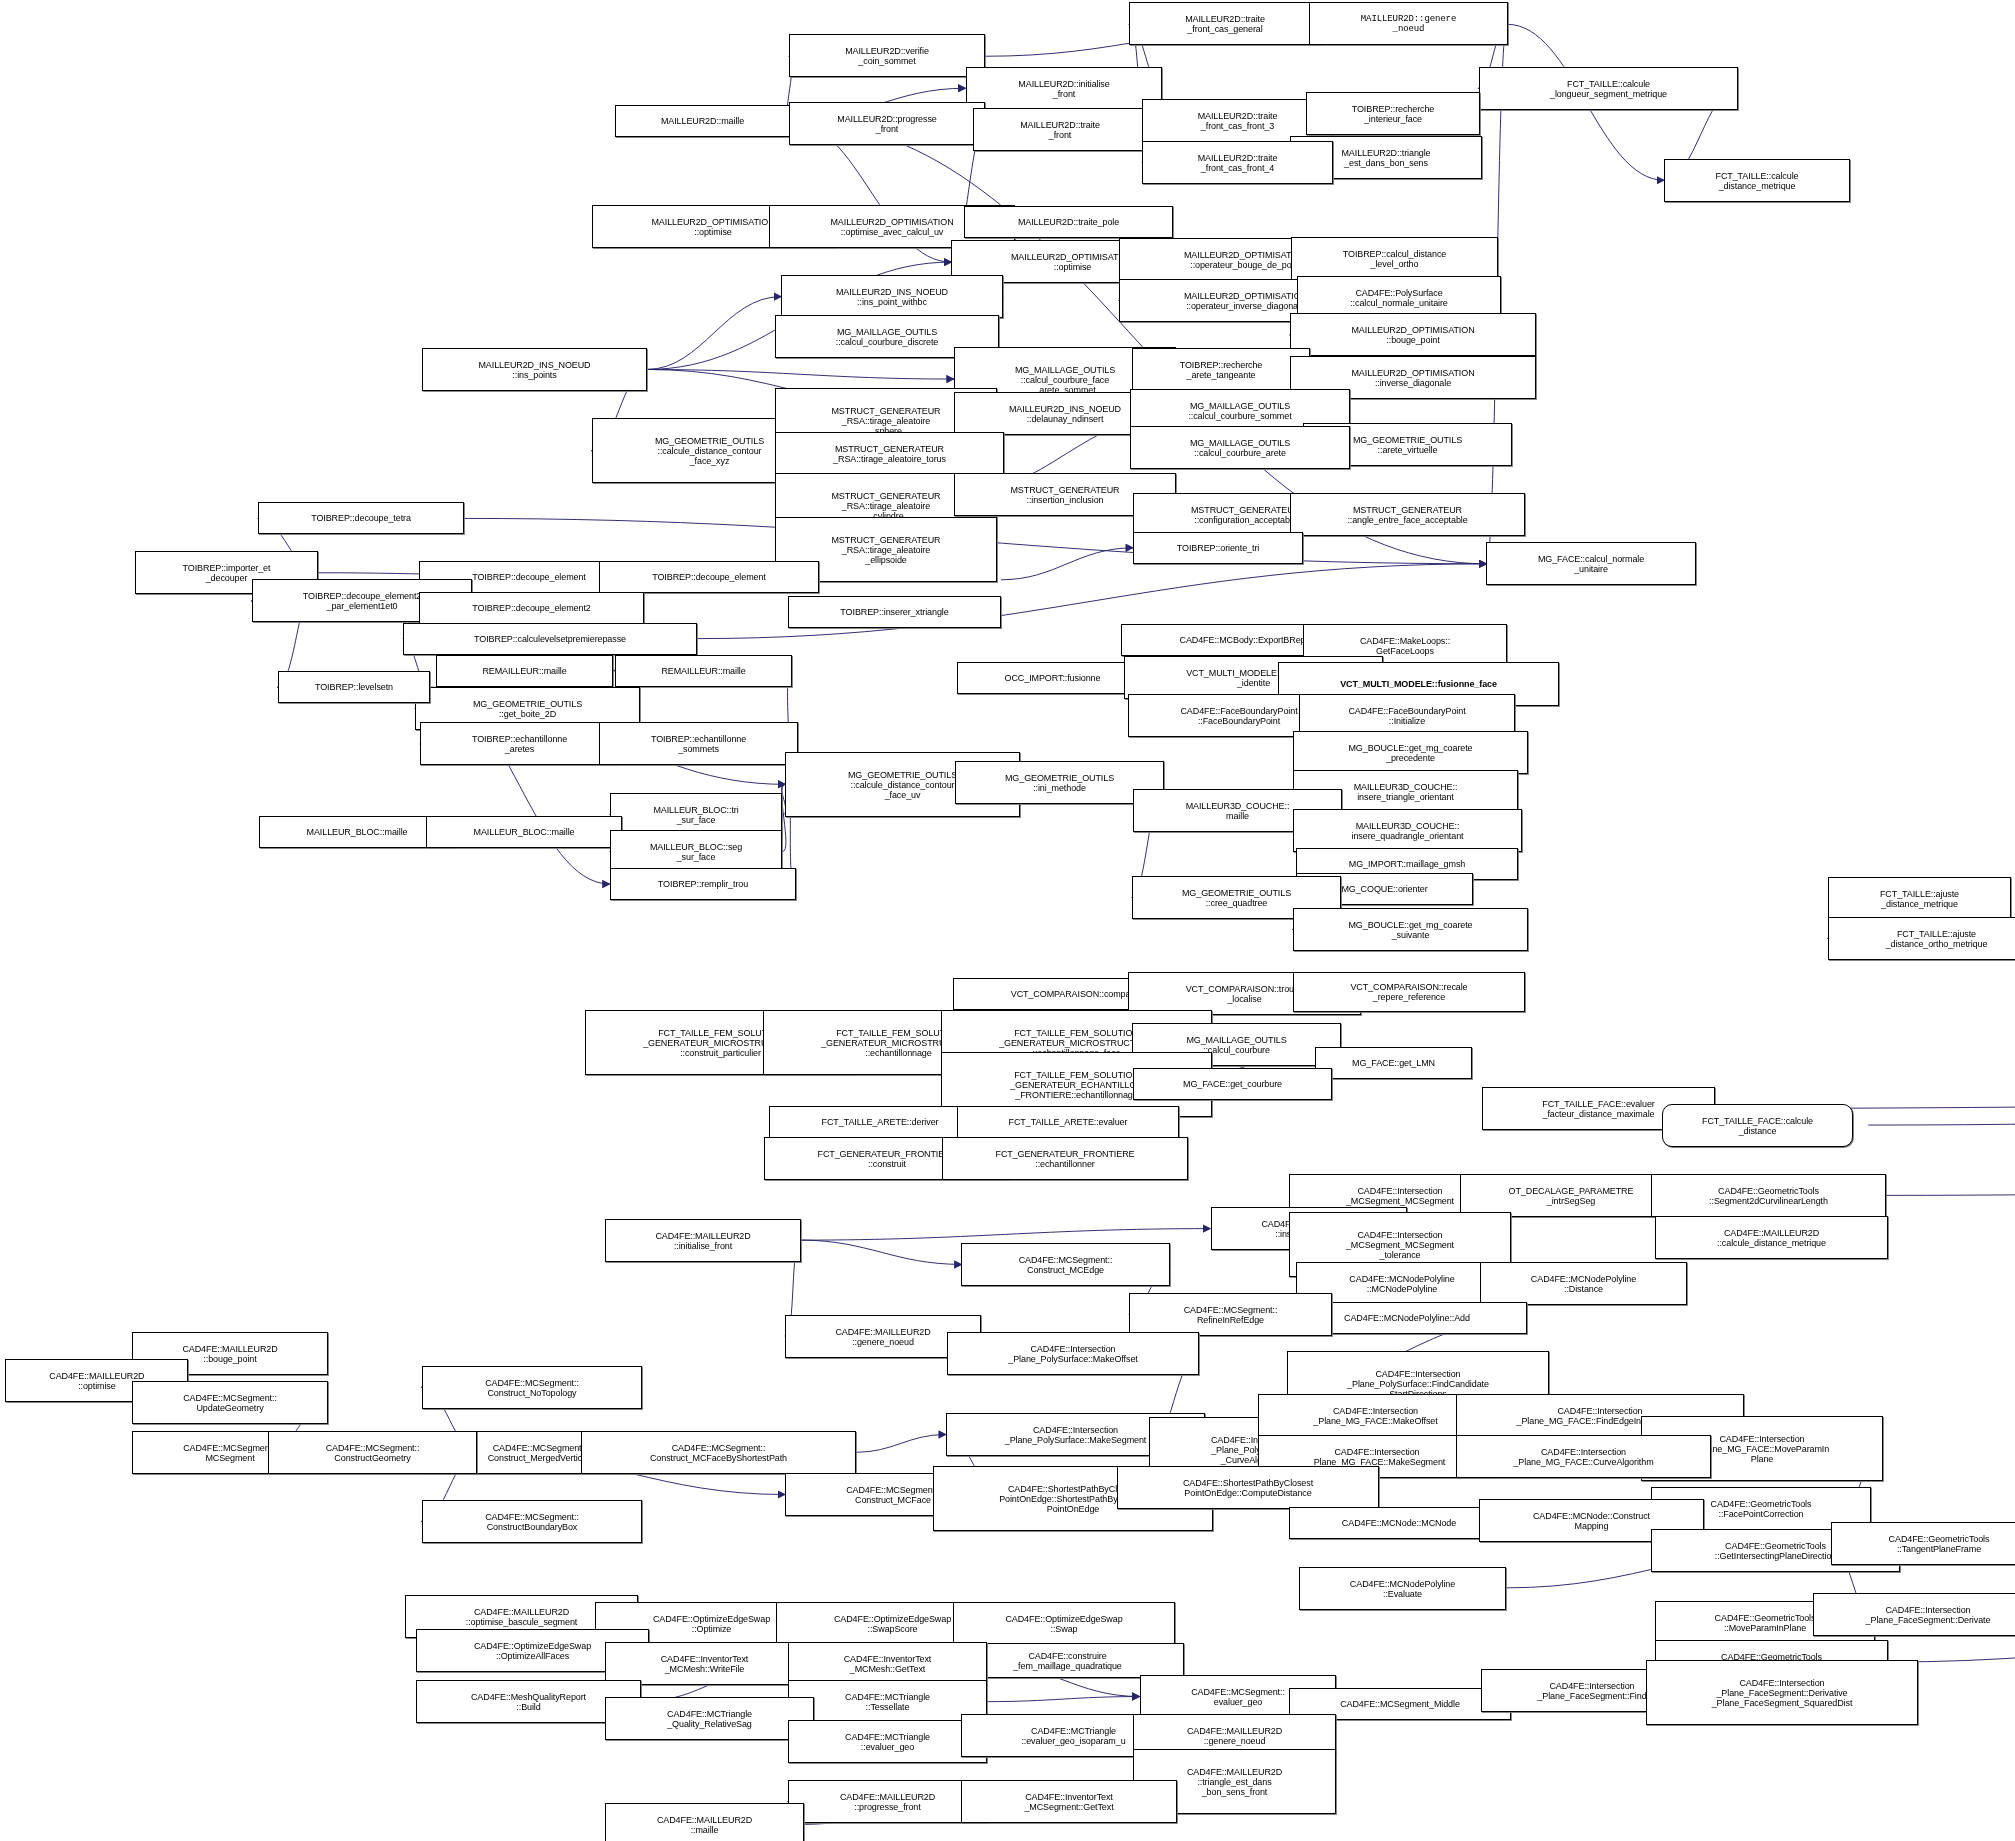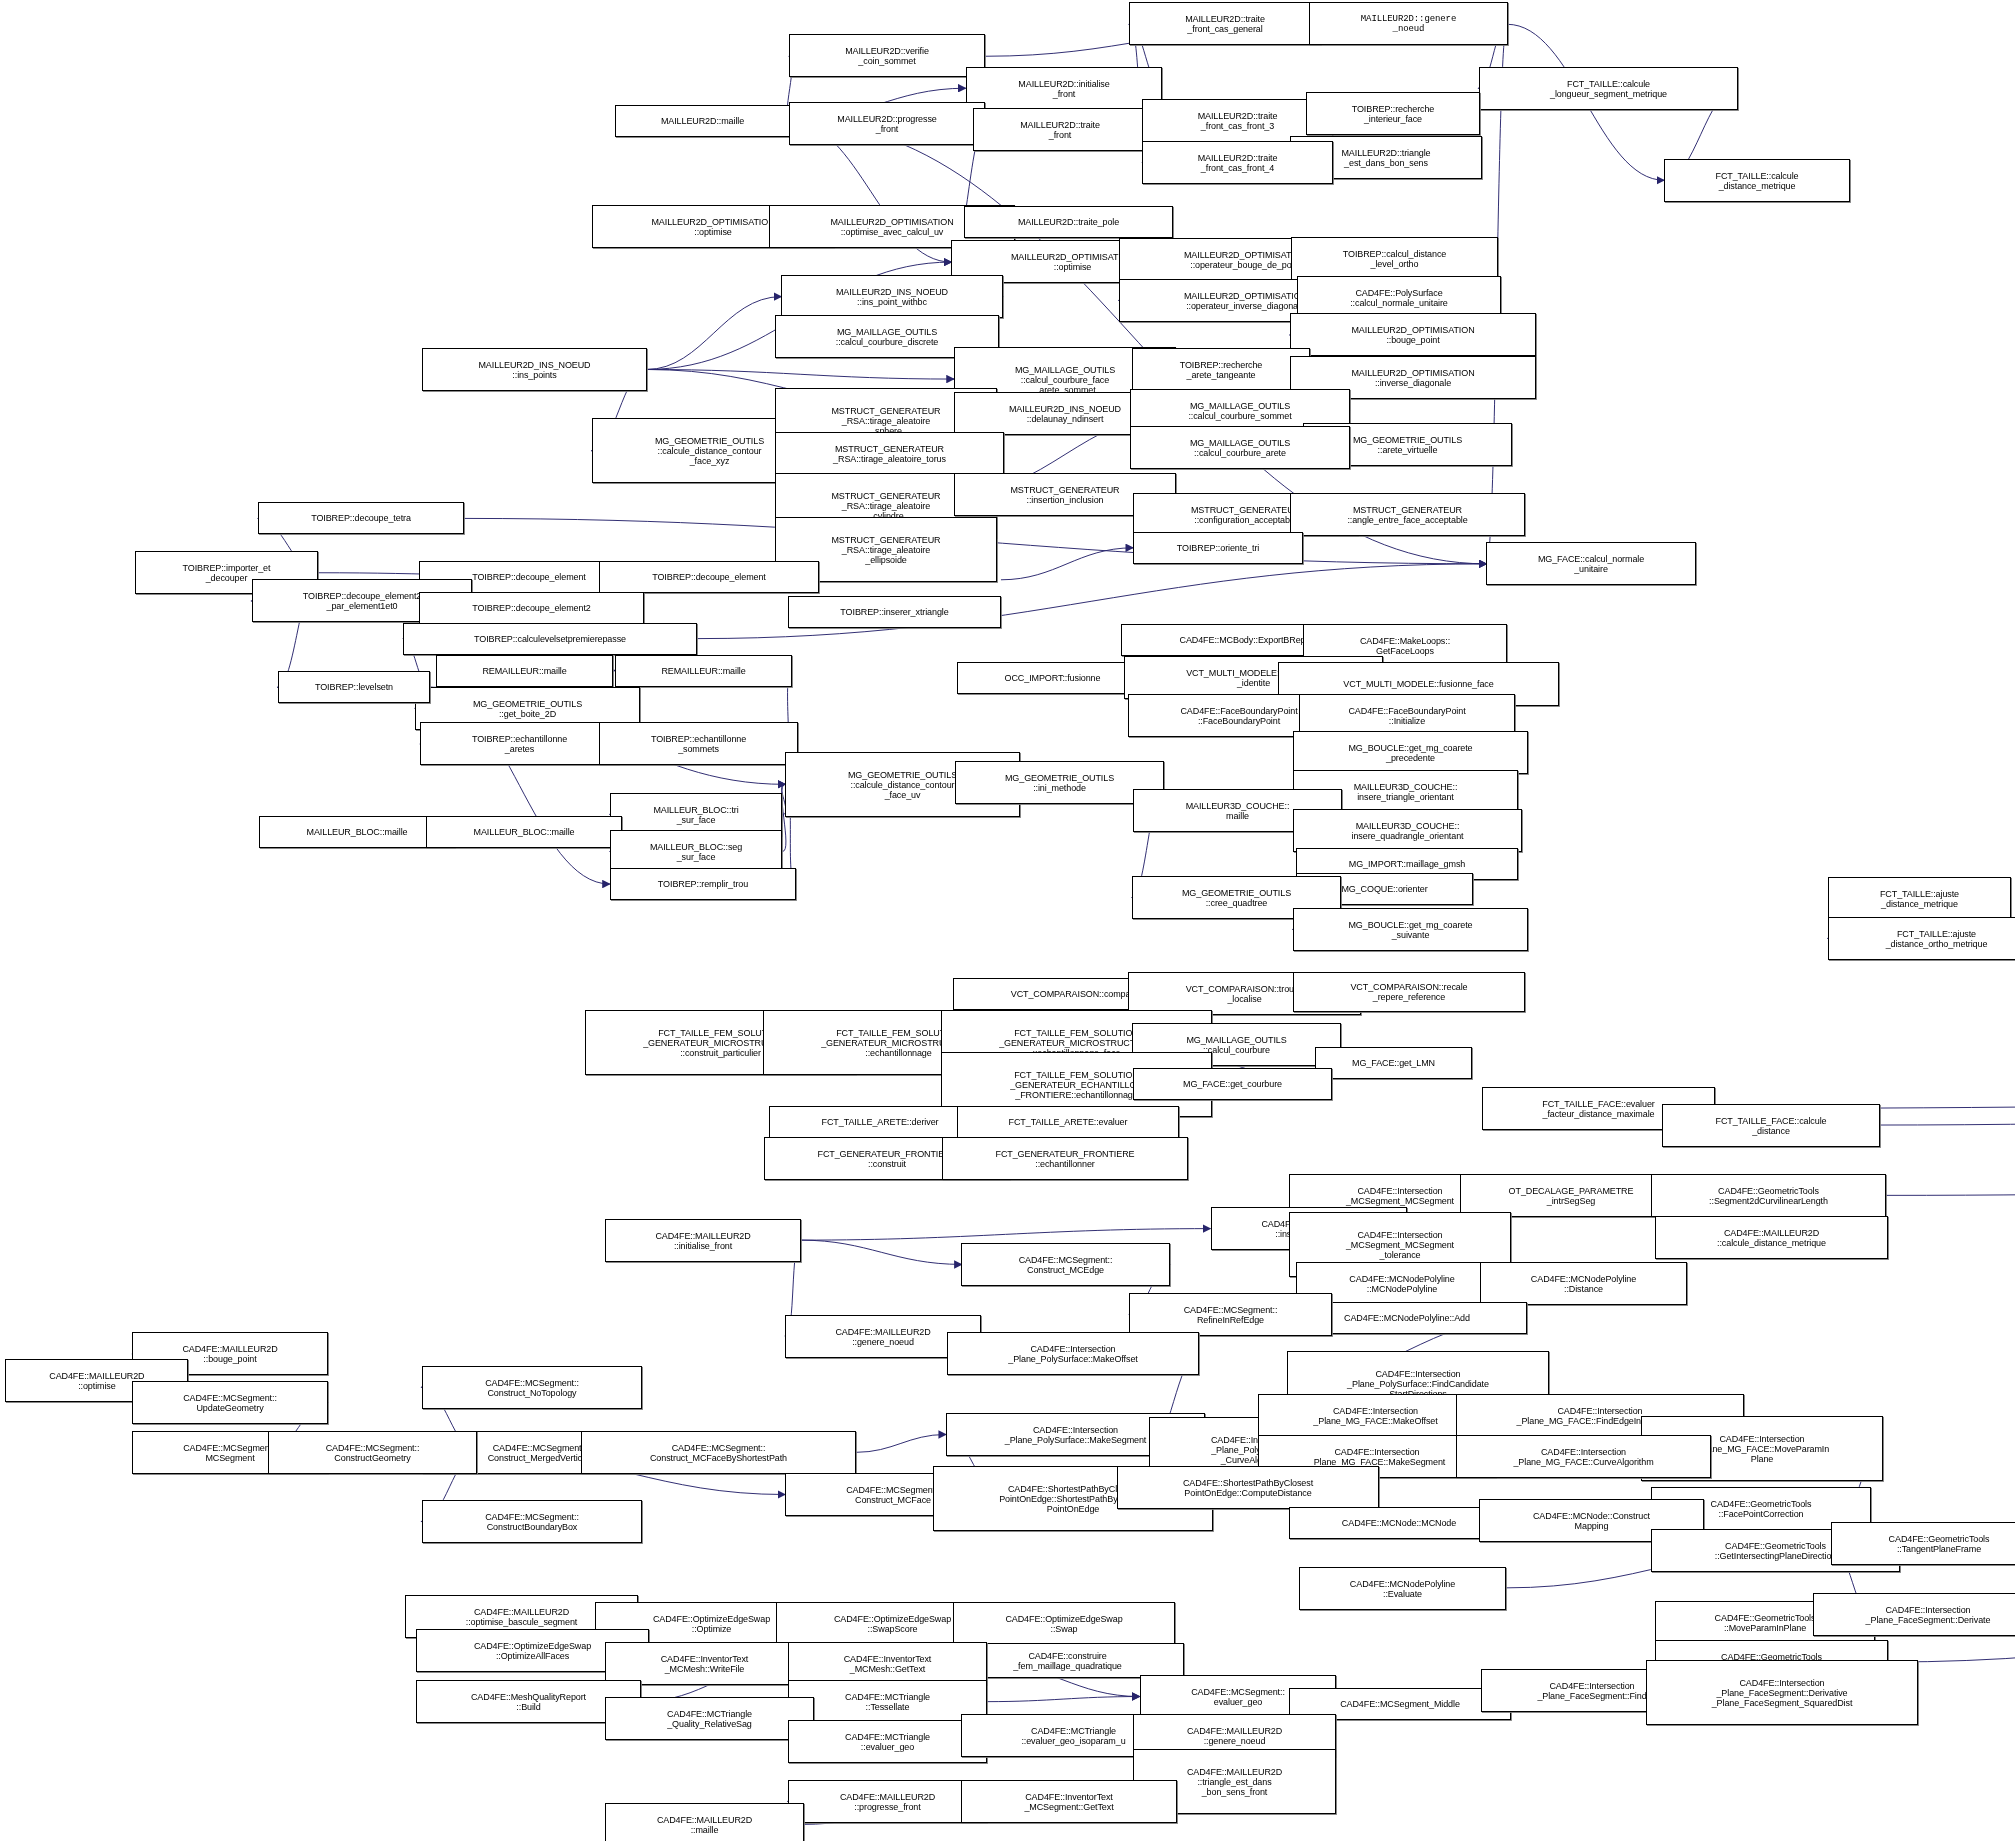--- a/index.html
+++ b/index.html
@@ -309,21 +309,21 @@
     <div class="node" style="left: 419px; top: 592px; width: 225px; height: 32px;">TOIBREP::decoupe_element2</div>
     <div class="node" style="left: 403px; top: 623px; width: 294px; height: 32px;">TOIBREP::calculevelsetpremierepasse</div>
     <div class="node" style="left: 436px; top: 655px; width: 177px; height: 32px;">REMAILLEUR::maille</div>
     <div class="node" style="left: 615px; top: 655px; width: 177px; height: 32px;">REMAILLEUR::maille</div>
     <div class="node" style="left: 1121px; top: 624px; width: 243px; height: 32px;">CAD4FE::MCBody::ExportBRep</div>
     <div class="node" style="left: 1303px; top: 624px; width: 204px; height: 43px;">CAD4FE::MakeLoops::
 GetFaceLoops</div>
     <div class="node" style="left: 957px; top: 662px; width: 191px; height: 32px;">OCC_IMPORT::fusionne</div>
     <div class="node" style="left: 1124px; top: 656px; width: 259px; height: 43px;">VCT_MULTI_MODELE::recherche
 _identite</div>
-    <div class="node" style="left: 1278px; top: 662px; width: 281px; height: 44px;">VCT_MULTI_MODELE::fusionne_face</div>
+    <div class="node" style="left: 1278px; top: 662px; width: 281px; height: 44px; font-weight: bold;">VCT_MULTI_MODELE::fusionne_face</div>
     <div class="node" style="left: 415px; top: 687px; width: 225px; height: 43px;">MG_GEOMETRIE_OUTILS
 ::get_boite_2D</div>
     <div class="node" style="left: 1128px; top: 694px; width: 222px; height: 43px;">CAD4FE::FaceBoundaryPoint
 ::FaceBoundaryPoint</div>
     <div class="node" style="left: 1299px; top: 694px; width: 216px; height: 43px;">CAD4FE::FaceBoundaryPoint
 ::Initialize</div>
     <div class="node" style="left: 278px; top: 671px; width: 152px; height: 32px;">TOIBREP::levelsetn</div>
     <div class="node" style="left: 420px; top: 722px; width: 199px; height: 43px;">TOIBREP::echantillonne
 _aretes</div>
     <div class="node" style="left: 599px; top: 722px; width: 199px; height: 43px;">TOIBREP::echantillonne
@@ -376,21 +376,21 @@
 ::calcul_courbure</div>
     <div class="node" style="left: 1315px; top: 1047px; width: 157px; height: 32px;">MG_FACE::get_LMN</div>
     <div class="node" style="left: 941px; top: 1052px; width: 271px; height: 65px;">FCT_TAILLE_FEM_SOLUTION
 _GENERATEUR_ECHANTILLON
 _FRONTIERE::echantillonnage</div>
     <div class="node" style="left: 1133px; top: 1068px; width: 199px; height: 32px;">MG_FACE::get_courbure</div>
     <div class="node" style="left: 1482px; top: 1087px; width: 233px; height: 43px;">FCT_TAILLE_FACE::evaluer
 _facteur_distance_maximale</div>
     <div class="node" style="left: 769px; top: 1106px; width: 222px; height: 32px;">FCT_TAILLE_ARETE::deriver</div>
     <div class="node" style="left: 957px; top: 1106px; width: 222px; height: 32px;">FCT_TAILLE_ARETE::evaluer</div>
-    <div class="node" style="left: 1662px; top: 1104px; width: 218px; height: 43px;">FCT_TAILLE_FACE::calcule
+    <div class="node" style="left: 1662px; top: 1104px; width: 191px; height: 43px; border-radius: 10px;">FCT_TAILLE_FACE::calcule
 _distance</div>
     <div class="node" style="left: 764px; top: 1137px; width: 246px; height: 43px;">FCT_GENERATEUR_FRONTIERE
 ::construit</div>
     <div class="node" style="left: 942px; top: 1137px; width: 246px; height: 43px;">FCT_GENERATEUR_FRONTIERE
 ::echantillonner</div>
     <div class="node" style="left: 1289px; top: 1174px; width: 222px; height: 43px;">CAD4FE::Intersection
 _MCSegment_MCSegment</div>
     <div class="node" style="left: 1460px; top: 1174px; width: 222px; height: 43px;">OT_DECALAGE_PARAMETRE
 _intrSegSeg</div>
     <div class="node" style="left: 1651px; top: 1174px; width: 235px; height: 43px;">CAD4FE::GeometricTools

